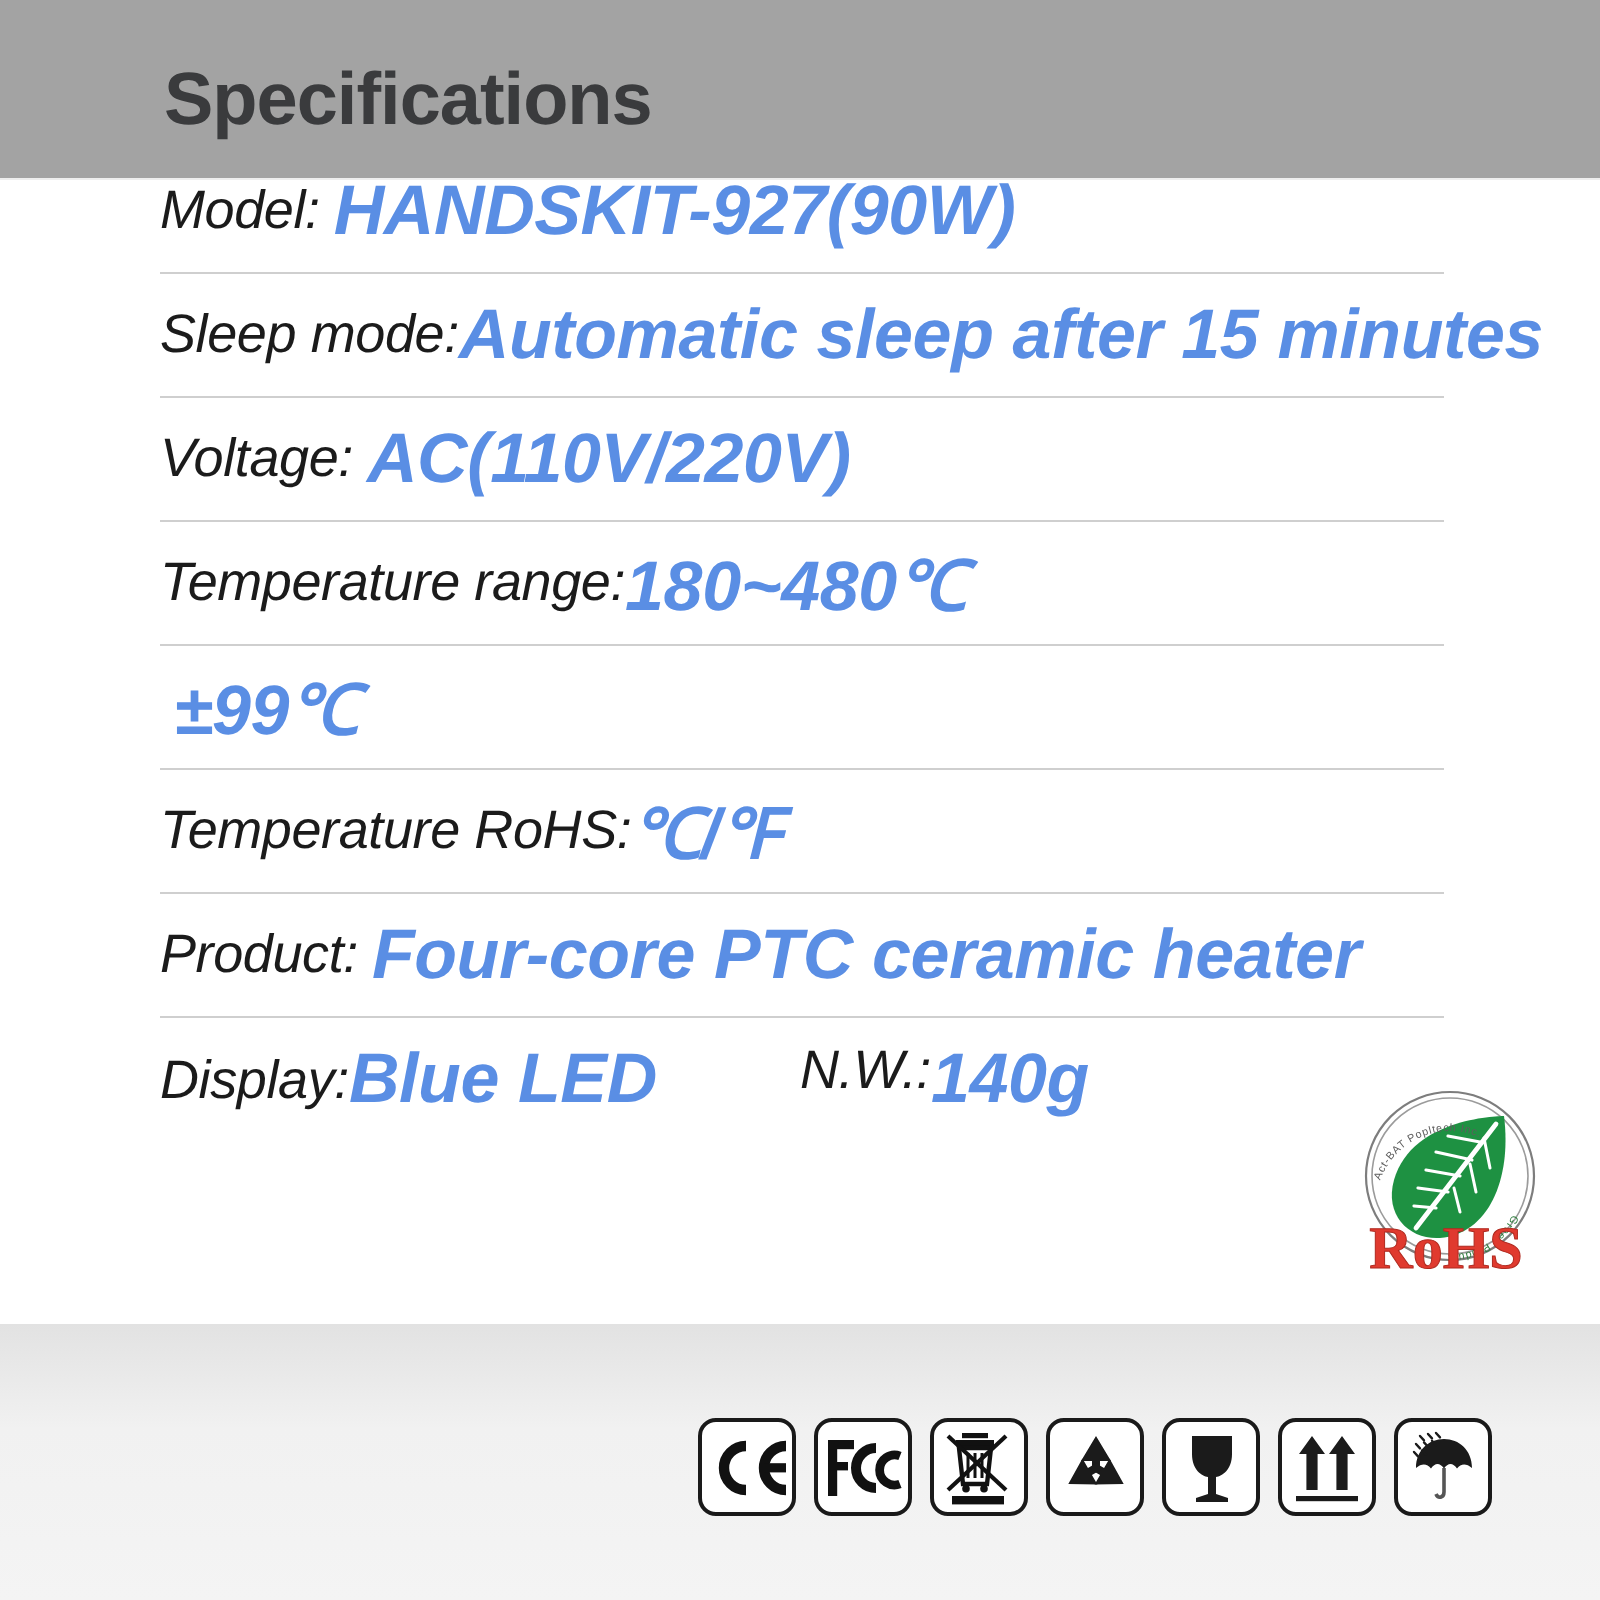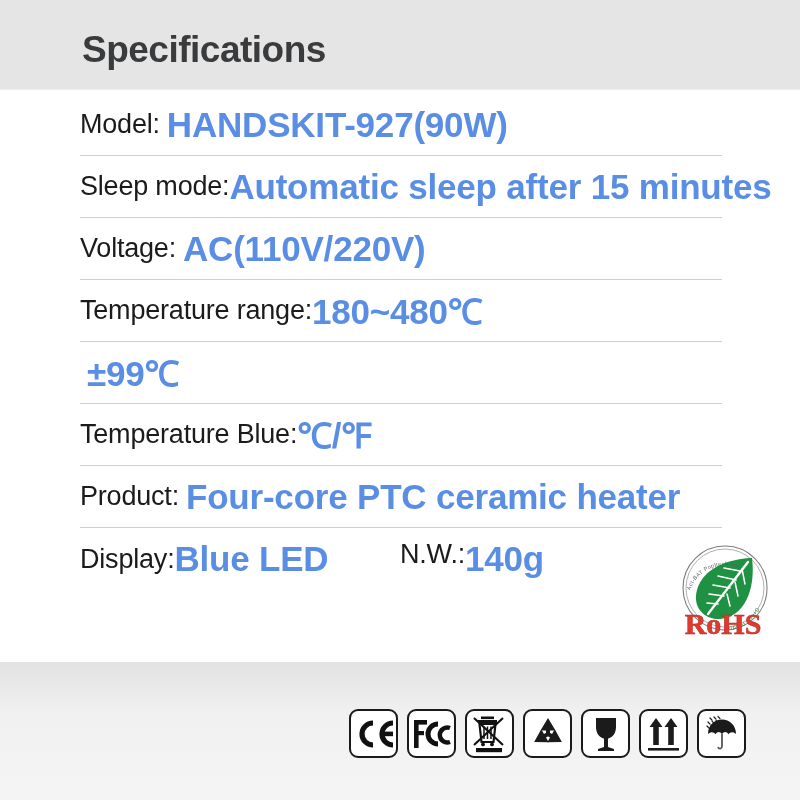--- a/index.html
+++ b/index.html
@@ -23,42 +23,43 @@
     background: #ffffff;
   }
 
   
   .header-band {
     position: absolute;
     left: 0;
     top: 0;
     width: 800px;
     height: 90px;
-    background: #e5e5e5;
+    background: #a3a3a3;
     border-bottom: 1px solid #eeeeee;
   }
 
   .page-title {
     position: absolute;
     left: 82px;
     top: 27px;
     font-size: 37px;
     font-weight: bold;
     color: #3a3b3d;
     letter-spacing: -0.5px;
     line-height: 46px;
     white-space: nowrap;
   }
 
   
   .spec-list {
     position: absolute;
     left: 0;
-    top: 94px;
-    width: 800px;
+    top: 75px;
+    width: 800px;
+    font-style: italic;
   }
 
   .spec-row {
     position: relative;
     height: 62px;
     margin-left: 80px;
     width: 642px;
     border-bottom: 1px solid #cfcfcf;
     display: flex;
     align-items: center;
@@ -165,21 +166,21 @@
       <span class="spec-label">Temperature range:</span>
       <span class="spec-value tight">180~480℃</span>
     </div>
 
 
     <div class="spec-row">
       <span class="spec-value gap">±99℃</span>
     </div>
 
     <div class="spec-row">
-      <span class="spec-label">Temperature Blue:</span>
+      <span class="spec-label">Temperature RoHS:</span>
       <span class="spec-value tight">℃/℉</span>
     </div>
 
     <div class="spec-row">
       <span class="spec-label">Product:</span>
       <span class="spec-value gap">Four-core PTC ceramic heater</span>
     </div>
 
     <div class="spec-row">
       <span class="spec-label">Display:</span>

